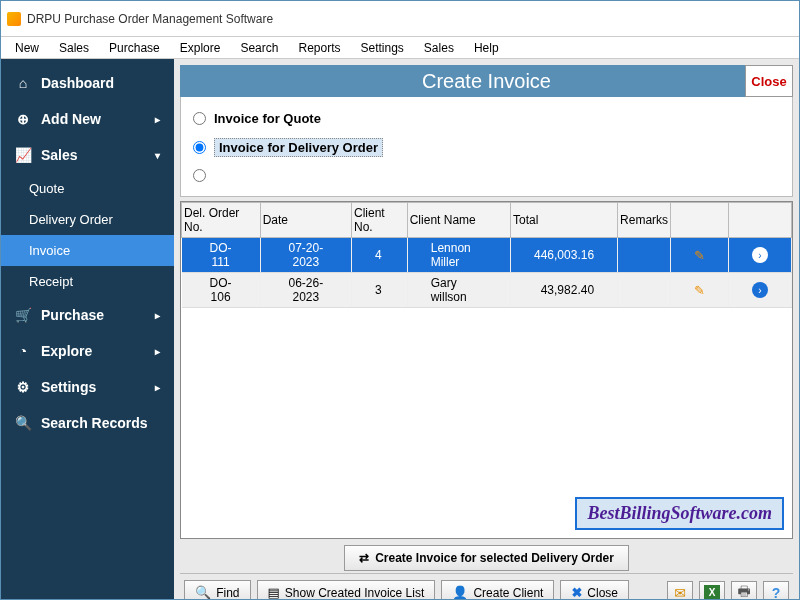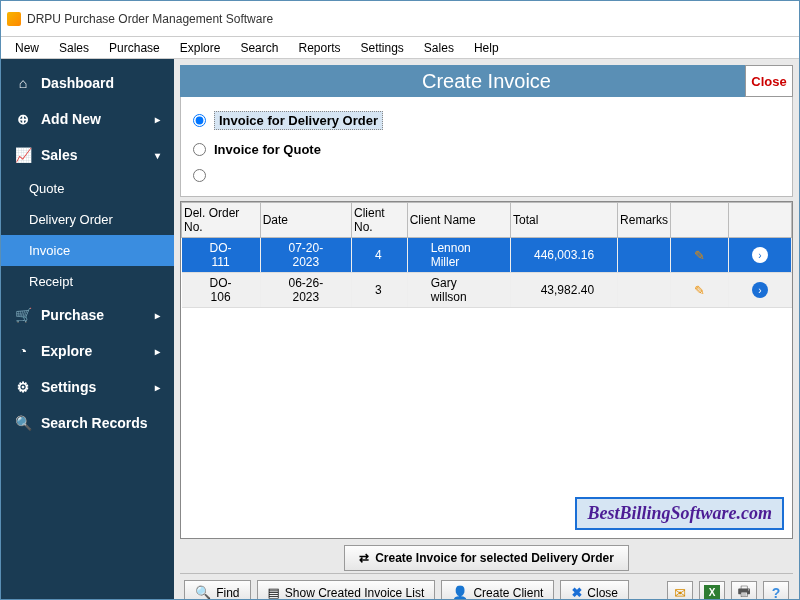--- a/index.html
+++ b/index.html
@@ -122,27 +122,27 @@
     </div>
   </div>
 
   <div class="content">
     <div class="panel-header">
       <span>Create Invoice</span>
       <div class="close">Close</div>
     </div>
 
     <div class="radio-area">
+      <label class="radio-row">
+        <input type="radio" name="inv" style="">
+        <span>Invoice for Quote</span>
+      </label>
       <label class="radio-row sel">
         <input type="radio" name="inv" checked="" style="">
         <span>Invoice for Delivery Order</span>
-      </label>
-      <label class="radio-row">
-        <input type="radio" name="inv" style="">
-        <span>Invoice for Quote</span>
       </label>
       <label class="radio-row">
         <input type="radio" name="inv" style="">
       </label>
     </div>
 
     <div class="table-wrap">
       <table>
         <thead>
           <tr>

